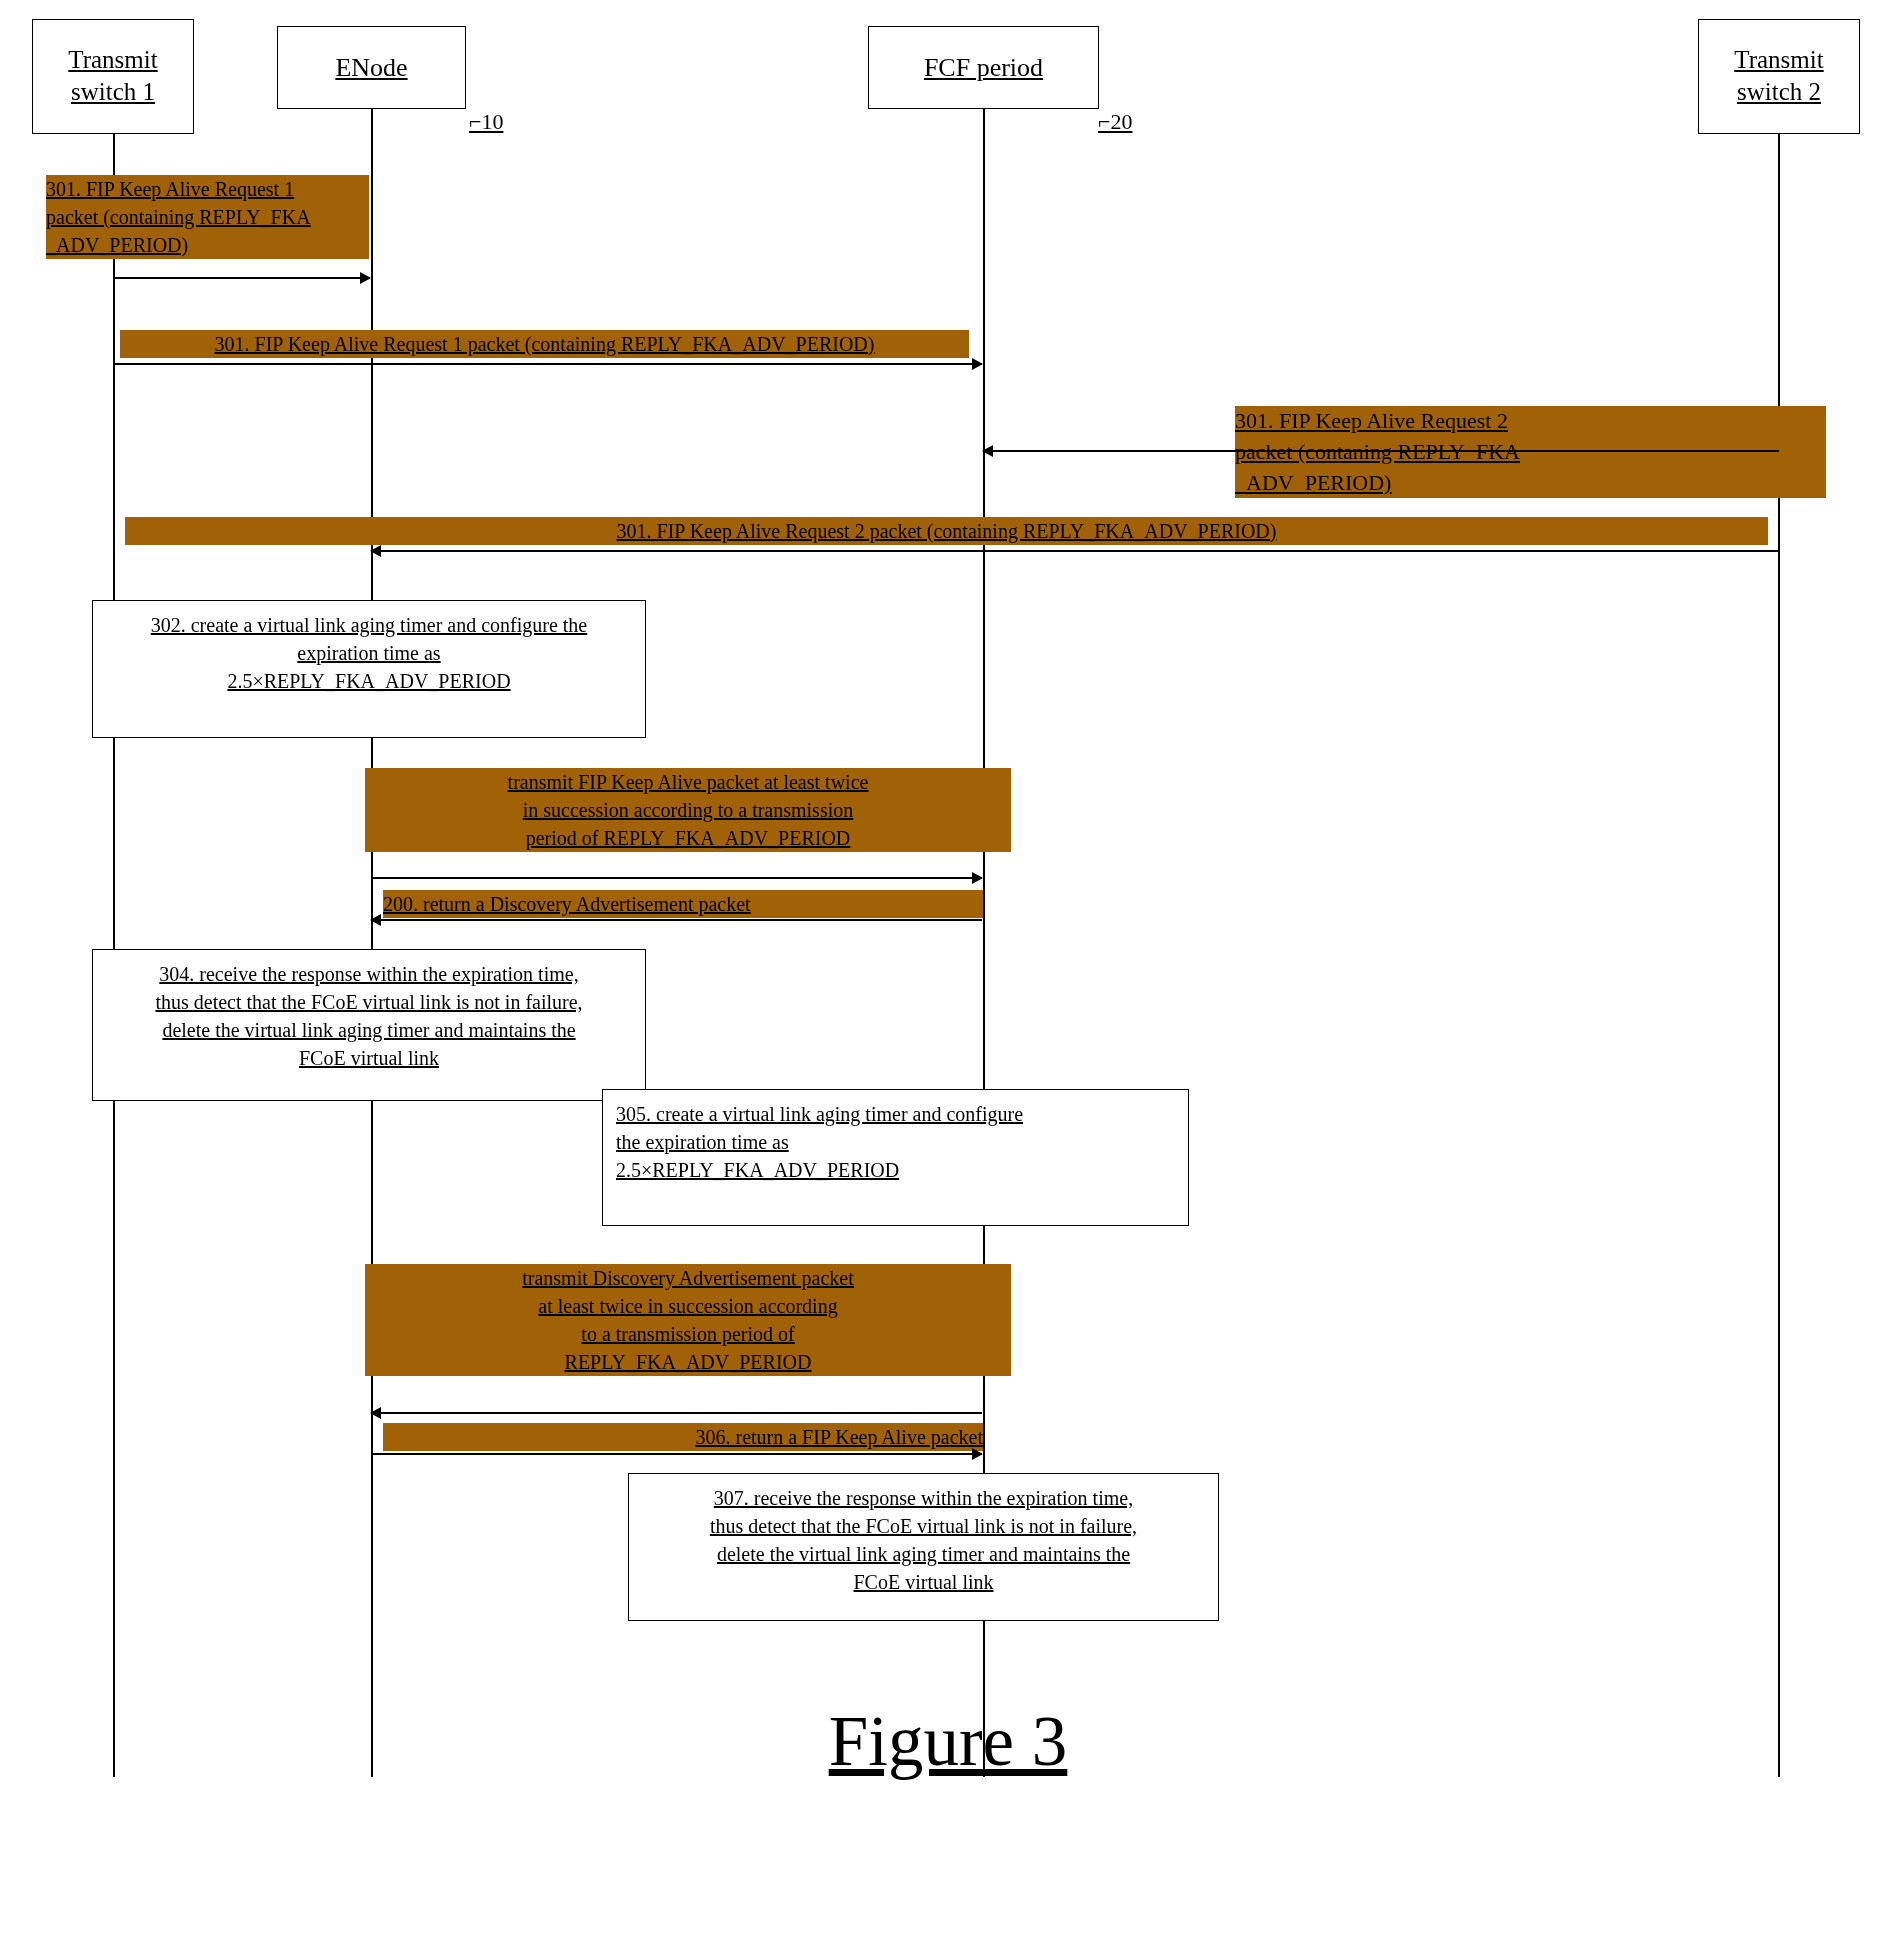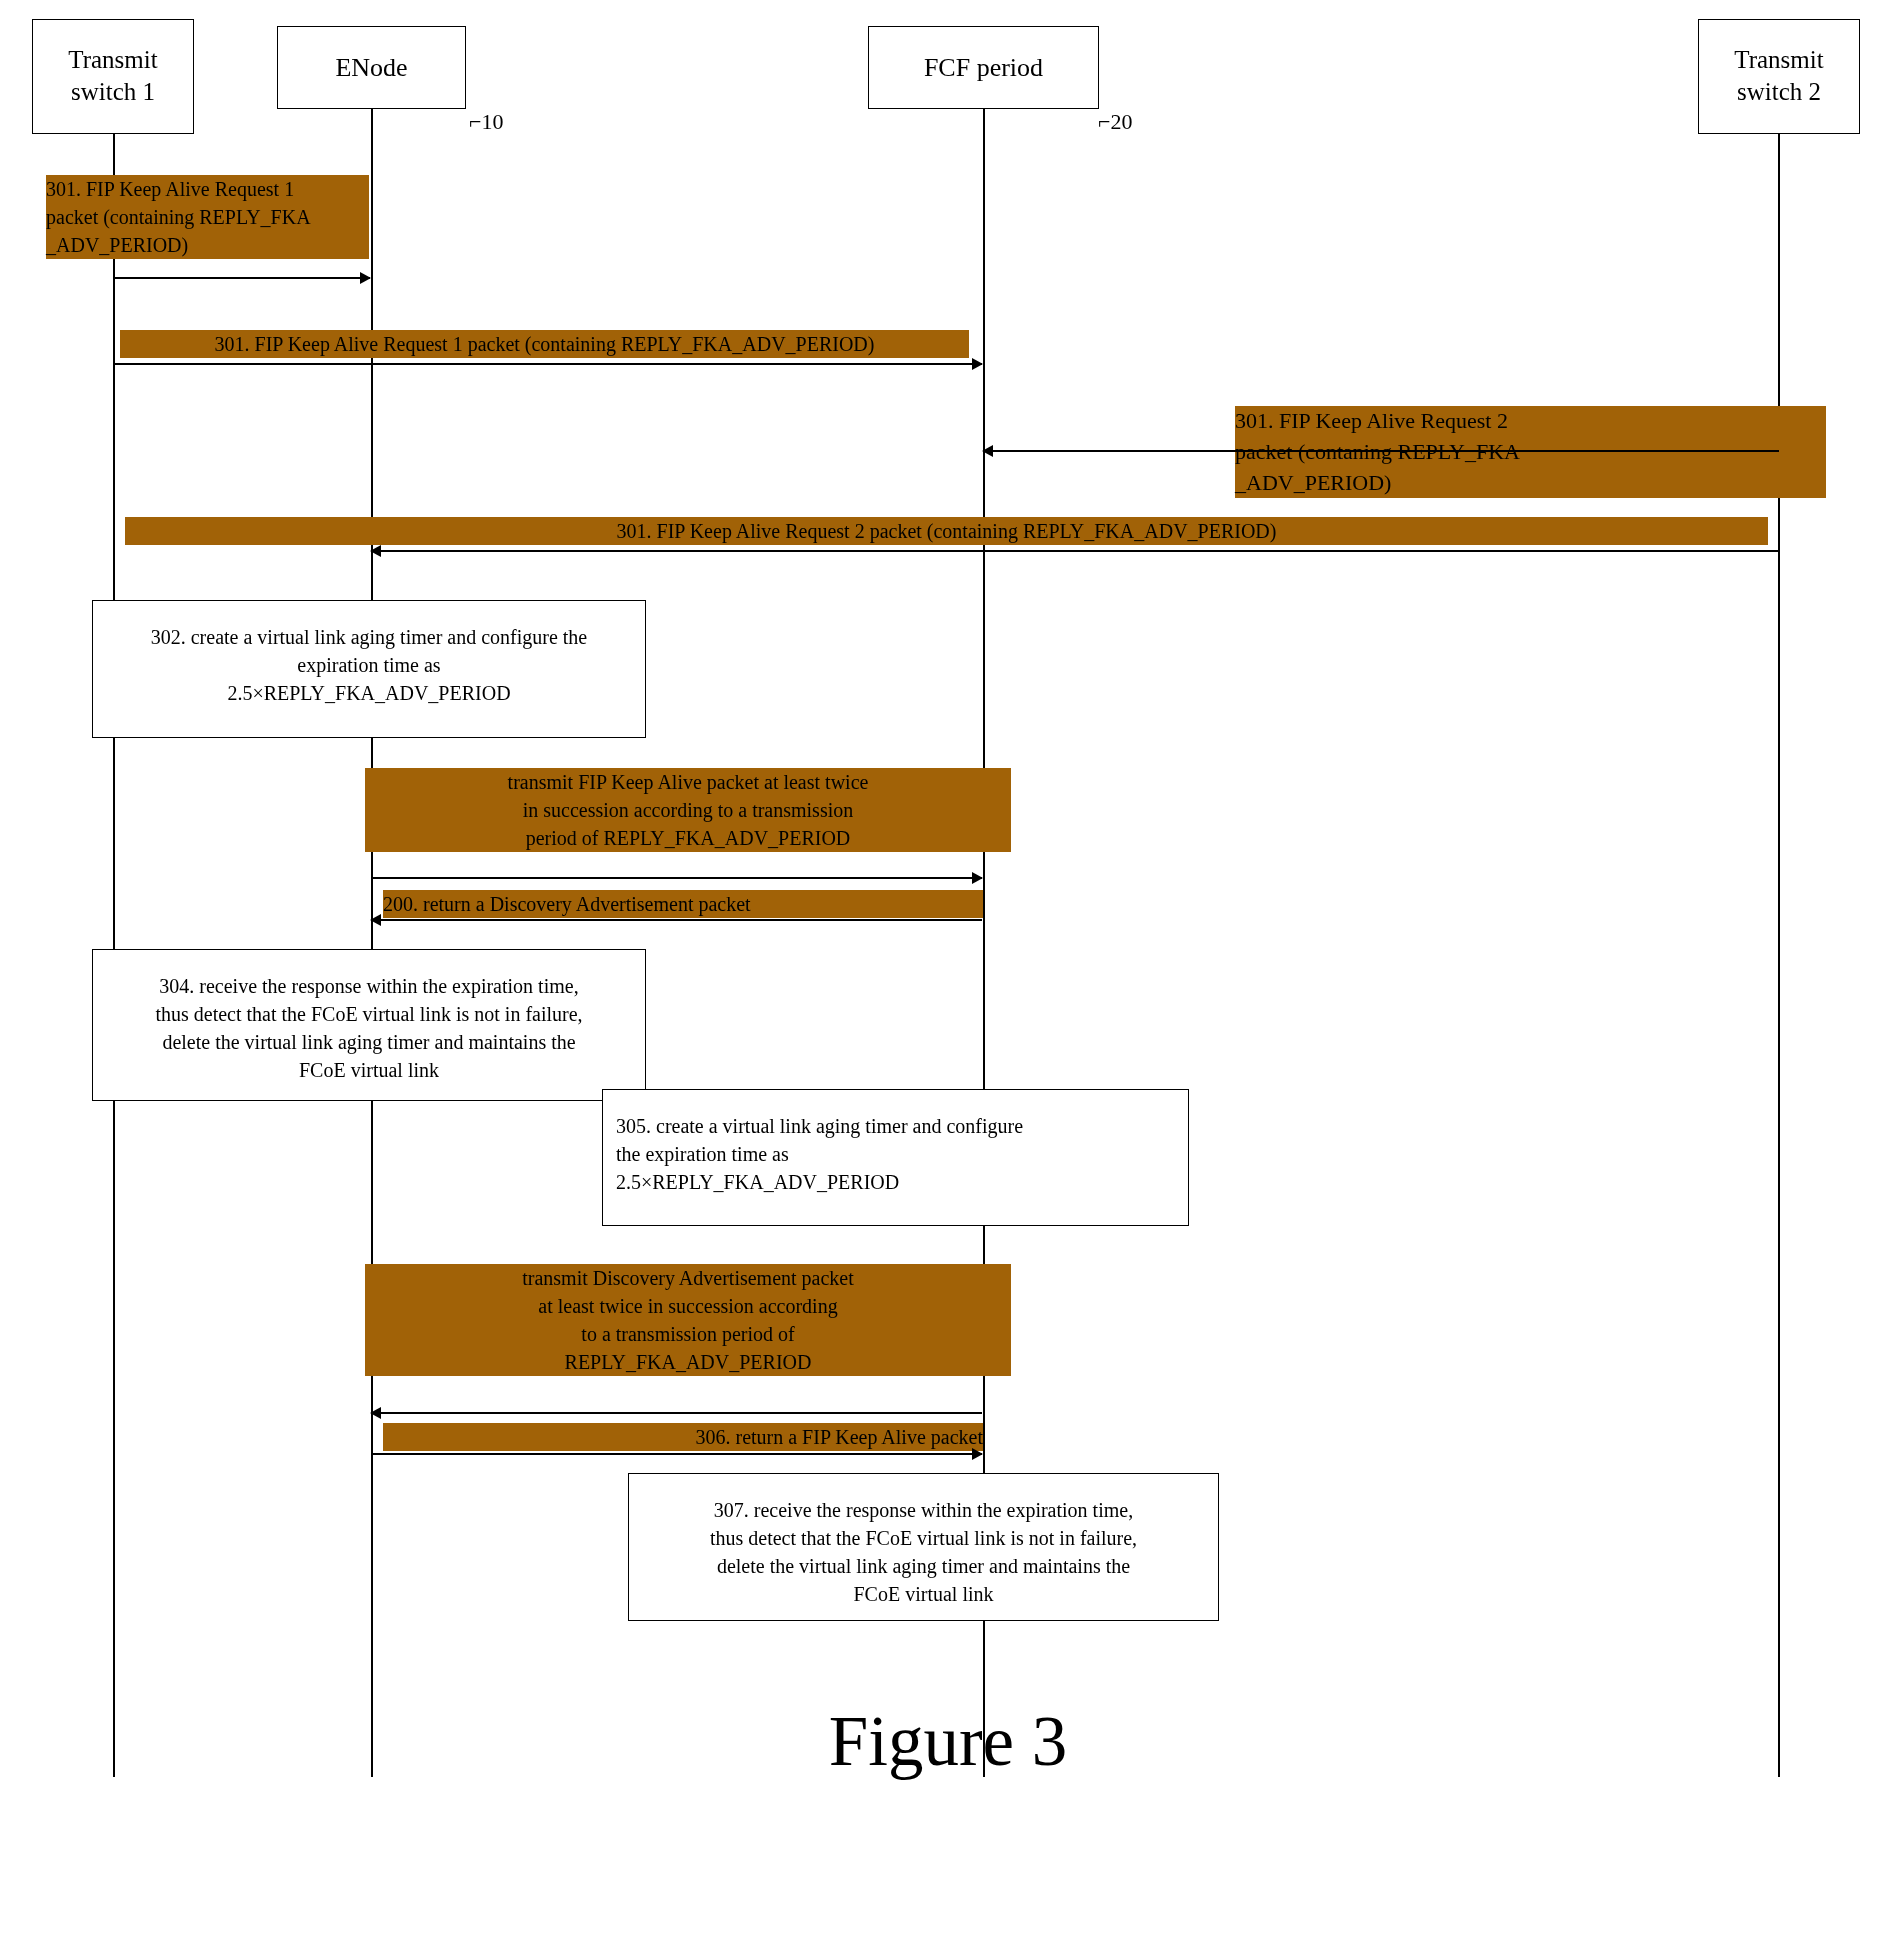--- a/index.html
+++ b/index.html
@@ -1,15 +1,15 @@
 <!DOCTYPE html>
 <html style="font-size:14.8px"><head>
   <meta charset="utf-8">
   <style>
-    * { margin: 0; padding: 0; box-sizing: border-box; }
+    * { margin: 0; padding: 0; box-sizing: border-box; text-decoration: underline; }
     body {
       background: #fff;
       font-family: 'Times New Roman', Times, serif;
       width: 1896px;
       height: 1953px;
       position: relative;
       overflow: hidden;
     }
 
     .diagram-container {
@@ -73,21 +73,21 @@
       text-align: center;
       background: #a16207;
     }
 
     .label-box-bordered {
       position: absolute;
       font-size: 21px;
       line-height: 1.4;
       text-align: center;
       border: 1.4px solid #000;
-      padding: 22px 13px;
+      padding: 10px 13px;
       background: #fff;
     }
 
     .figure-caption {
       position: absolute;
       bottom: 28px;
       width: 100%;
       text-align: center;
       font-size: 48px;
     }

